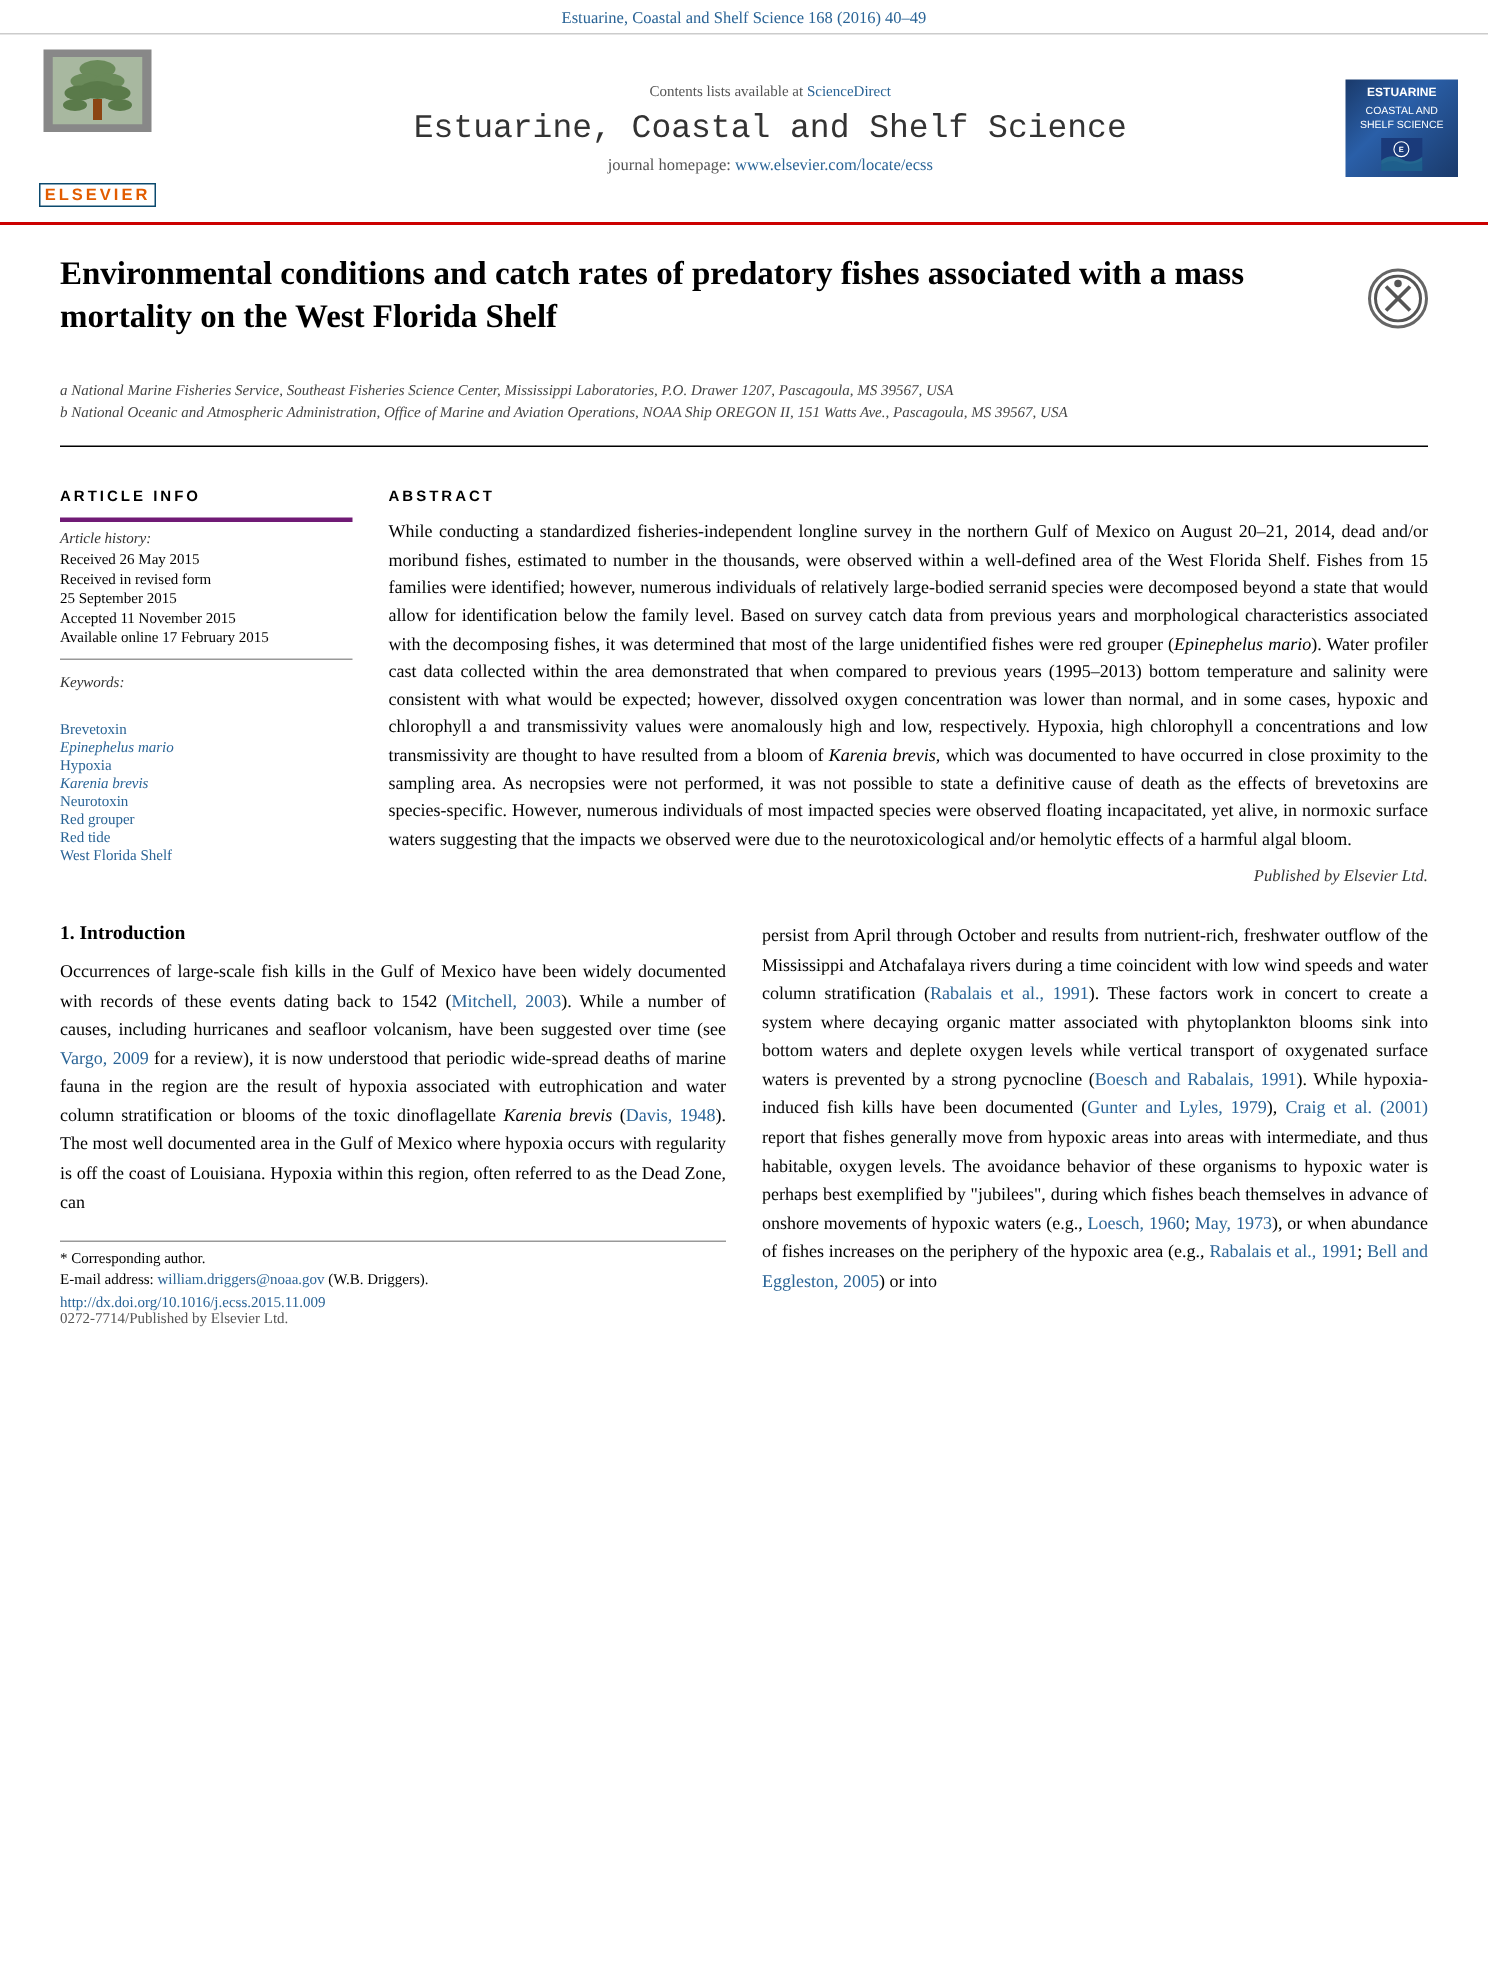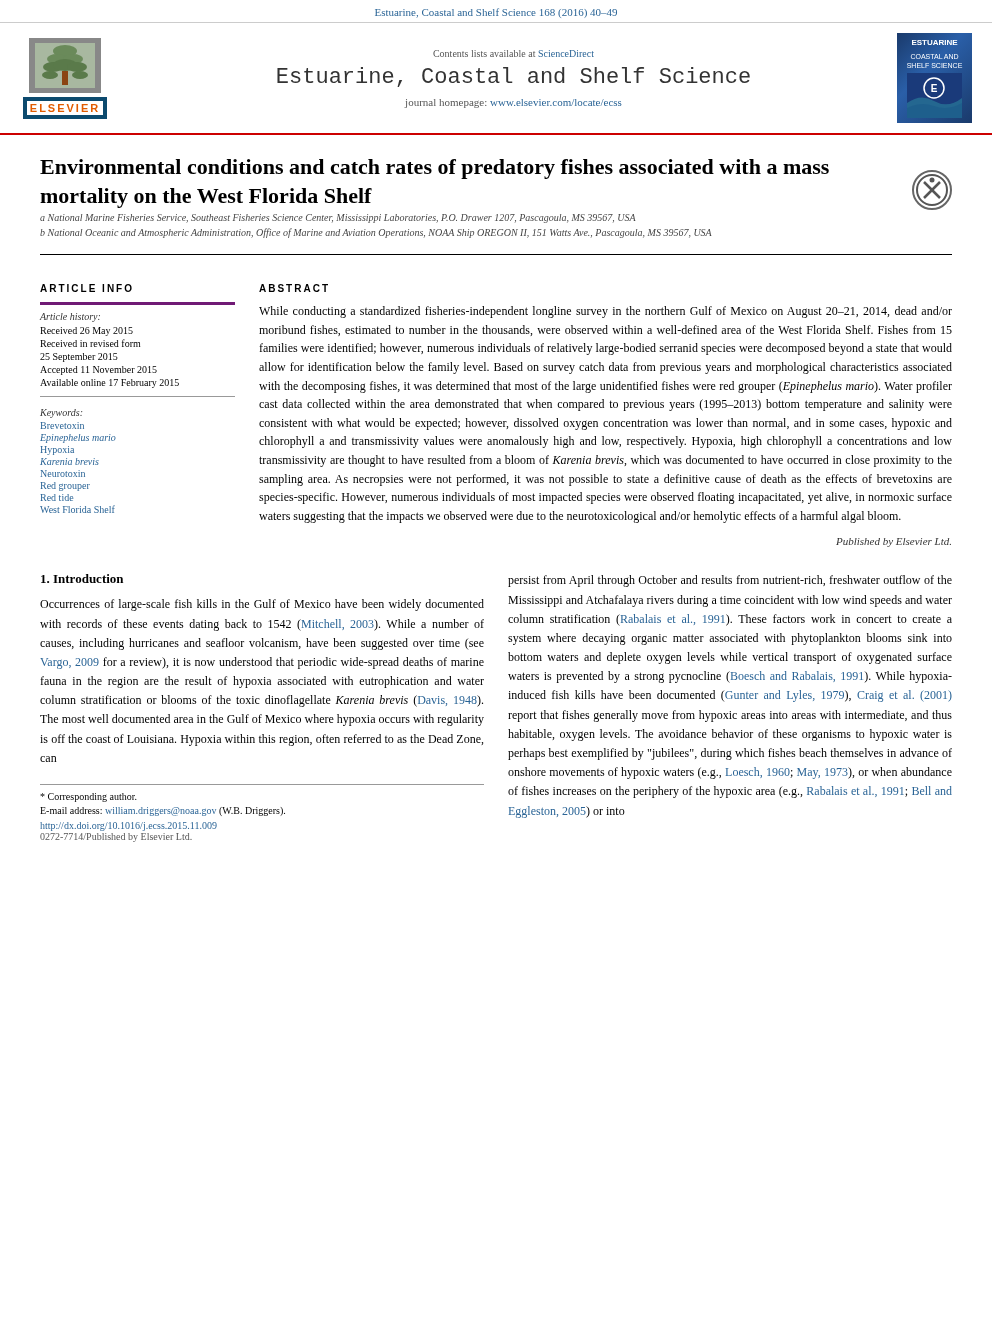--- a/index.html
+++ b/index.html
@@ -41,22 +41,23 @@
       color: white;
       font-size: 9px;
       margin-bottom: 4px;
     }
     .elsevier-word {
       font-size: 11px;
       font-weight: bold;
       color: #e25c00;
       letter-spacing: 2px;
       font-family: Arial, sans-serif;
-      border: 4px solid #0c4a6e;
+      border: 1px solid #0c4a6e;
       padding: 1px 3px;
+      margin-top: 30px;
     }
     .journal-center {
       flex: 1;
       text-align: center;
     }
     .journal-center .science-direct {
       font-size: 10px;
       color: #555;
       margin-bottom: 4px;
     }
@@ -68,44 +69,44 @@
       font-family: Liberation Mono, monospace;
       margin: 6px 0;
     }
     .journal-homepage {
       font-size: 11px;
       color: #555;
     }
     .journal-homepage a { color: #2a6496; text-decoration: none; }
     .journal-thumb {
       width: 75px;
-      height: 90px;
+      height: 65px;
       background: linear-gradient(135deg, #1a3a6b 0%, #2a5fa8 40%, #1a3a6b 100%);
       display: flex;
       flex-direction: column;
       align-items: center;
       justify-content: center;
       color: white;
       font-size: 7px;
       text-align: center;
       padding: 4px;
       font-family: Arial, sans-serif;
       line-height: 1.3;
     }
     .main-content {
       padding: 18px 40px 20px;
     }
     .article-title {
       font-size: 22px;
       font-weight: bold;
       color: #000;
       line-height: 1.3;
-      margin-bottom: 0;
-      display: flex;
-      align-items: flex-end;
+      margin-bottom: 28px;
+      display: flex;
+      align-items: center;
       justify-content: space-between;
       gap: 16px;
     }
     .article-title-text {
       flex: 1;
       padding-right: 20px;
     }
     .crossmark {
       width: 40px;
       height: 40px;
@@ -166,21 +167,21 @@
     .history-date {
       font-size: 10px;
       color: #000;
       margin-bottom: 2px;
     }
     .keywords-section { margin-top: 8px; }
     .keywords-title {
       font-size: 10px;
       font-style: italic;
       color: #333;
-      margin-bottom: 2px;
+      margin-bottom: 20px;
     }
     .keyword {
       font-size: 10px;
       color: #2a6496;
       display: block;
       margin-bottom: 1px;
     }
     .abstract-section { flex: 1; }
     .abstract-title {
       font-size: 10px;

